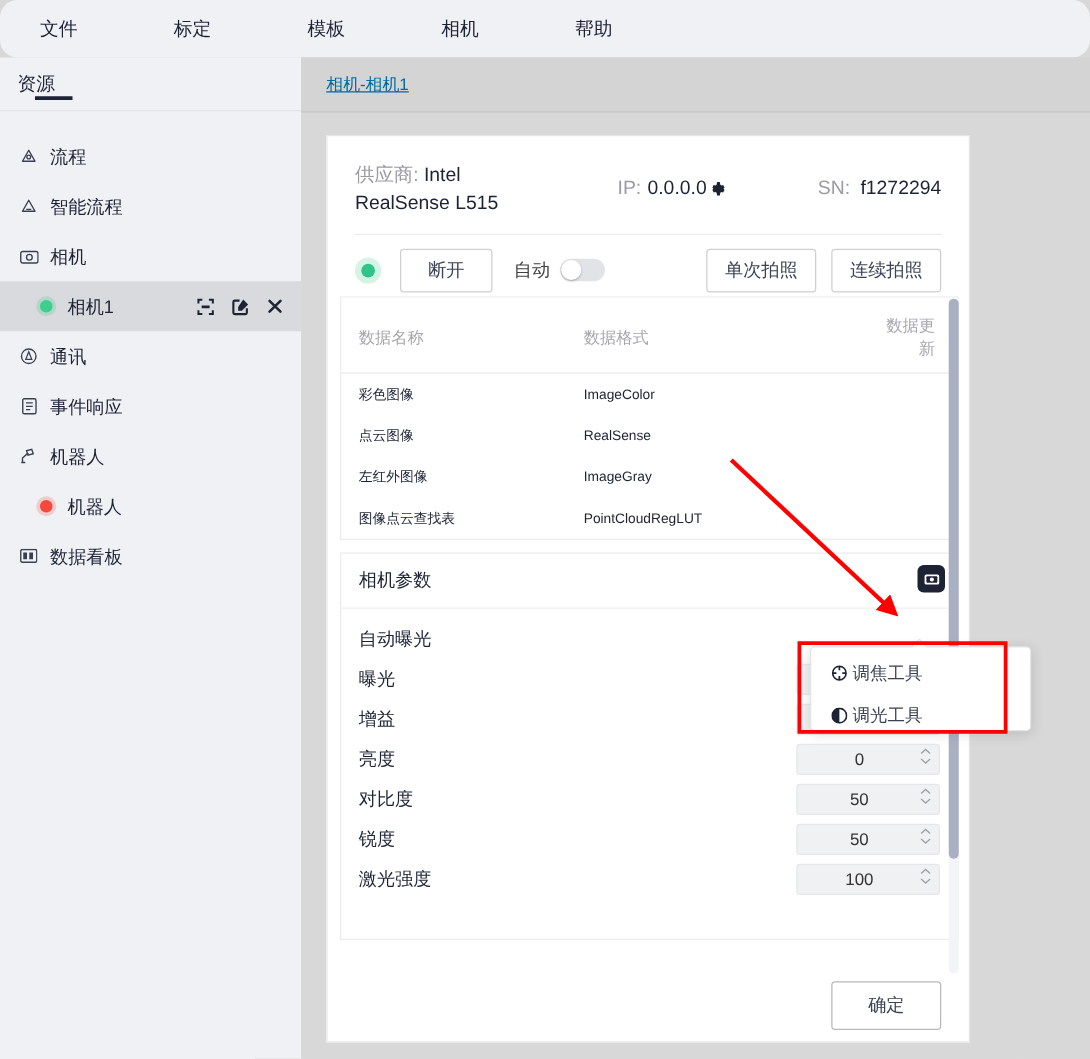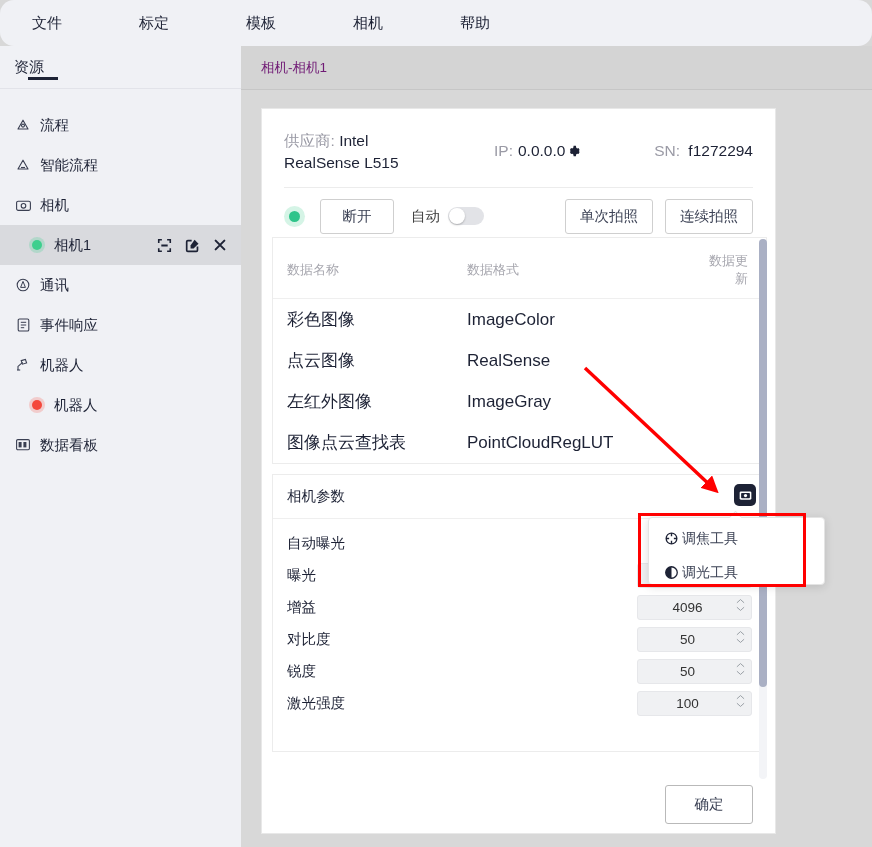--- a/index.html
+++ b/index.html
@@ -70,21 +70,21 @@
   .content {
     position: absolute; left: 241px; top: 46px; width: 631px; height: 801px;
     background: #d8d8d8;
   }
   .tabstrip {
     height: 44px; background: #d4d4d4;
     display: flex; align-items: center;
     border-bottom: 1px solid #c6c6c6;
   }
   .tabstrip .tab-label {
-    margin-left: 20px; font-size: 13.5px; color: #701a75;
+    margin-left: 20px; font-size: 13.5px; color: #0369a1; text-decoration: underline;
   }
 
   
   .panel {
     position: absolute; left: 20px; top: 62px;
     width: 515px; height: 726px;
     background: #ffffff;
     border: 1px solid #e8e8e8;
   }
 
@@ -157,21 +157,21 @@
     cursor: pointer;
   }
   .tbl { width: 100%; border-collapse: collapse; }
   .tbl th {
     font-weight: normal; font-size: 13px; color: #a6a6ae;
     text-align: left; padding: 14px 0 10px 14px;
     border-bottom: 1px solid #efefef;
   }
   .tbl th.r { text-align: right; padding-right: 18px; }
   .tbl td {
-    font-size: 17px; color: #1d2235; padding: 9px 0 9px 14px;
+    font-size: 11px; color: #1d2235; padding: 9px 0 9px 14px;
   }
   .tbl td.fmt { color: #1d2235; }
   .tbl td.r { text-align: right; padding-right: 14px; }
   .col-name { width: 180px; }
   .col-fmt  { width: 230px; }
 
   .prow {
     display: flex; align-items: center; height: 32px;
     padding: 0 14px; margin: 0;
   }
@@ -495,20 +495,34 @@
                 <svg width="9" height="6" viewBox="0 0 10 6">
                     <path d="M1 5 L5 1.4 L9 5" stroke="currentColor" stroke-width="1.1" fill="none"></path>
                   </svg>
                 <svg width="9" height="6" viewBox="0 0 10 6">
                     <path d="M1 1 L5 4.6 L9 1" stroke="currentColor" stroke-width="1.1" fill="none"></path>
                   </svg>
               </span>
             </span>
           </div>
           <div class="prow">
+            <span class="plabel">亮度</span>
+            <span class="spin">
+              <span class="val">0</span>
+              <span class="arrows">
+                <svg width="9" height="6" viewBox="0 0 10 6">
+                    <path d="M1 5 L5 1.4 L9 5" stroke="currentColor" stroke-width="1.1" fill="none"></path>
+                  </svg>
+                <svg width="9" height="6" viewBox="0 0 10 6">
+                    <path d="M1 1 L5 4.6 L9 1" stroke="currentColor" stroke-width="1.1" fill="none"></path>
+                  </svg>
+              </span>
+            </span>
+          </div>
+          <div class="prow">
             <span class="plabel">对比度</span>
             <span class="spin">
               <span class="val">50</span>
               <span class="arrows">
                 <svg width="9" height="6" viewBox="0 0 10 6">
                     <path d="M1 5 L5 1.4 L9 5" stroke="currentColor" stroke-width="1.1" fill="none"></path>
                   </svg>
                 <svg width="9" height="6" viewBox="0 0 10 6">
                     <path d="M1 1 L5 4.6 L9 1" stroke="currentColor" stroke-width="1.1" fill="none"></path>
                   </svg>

